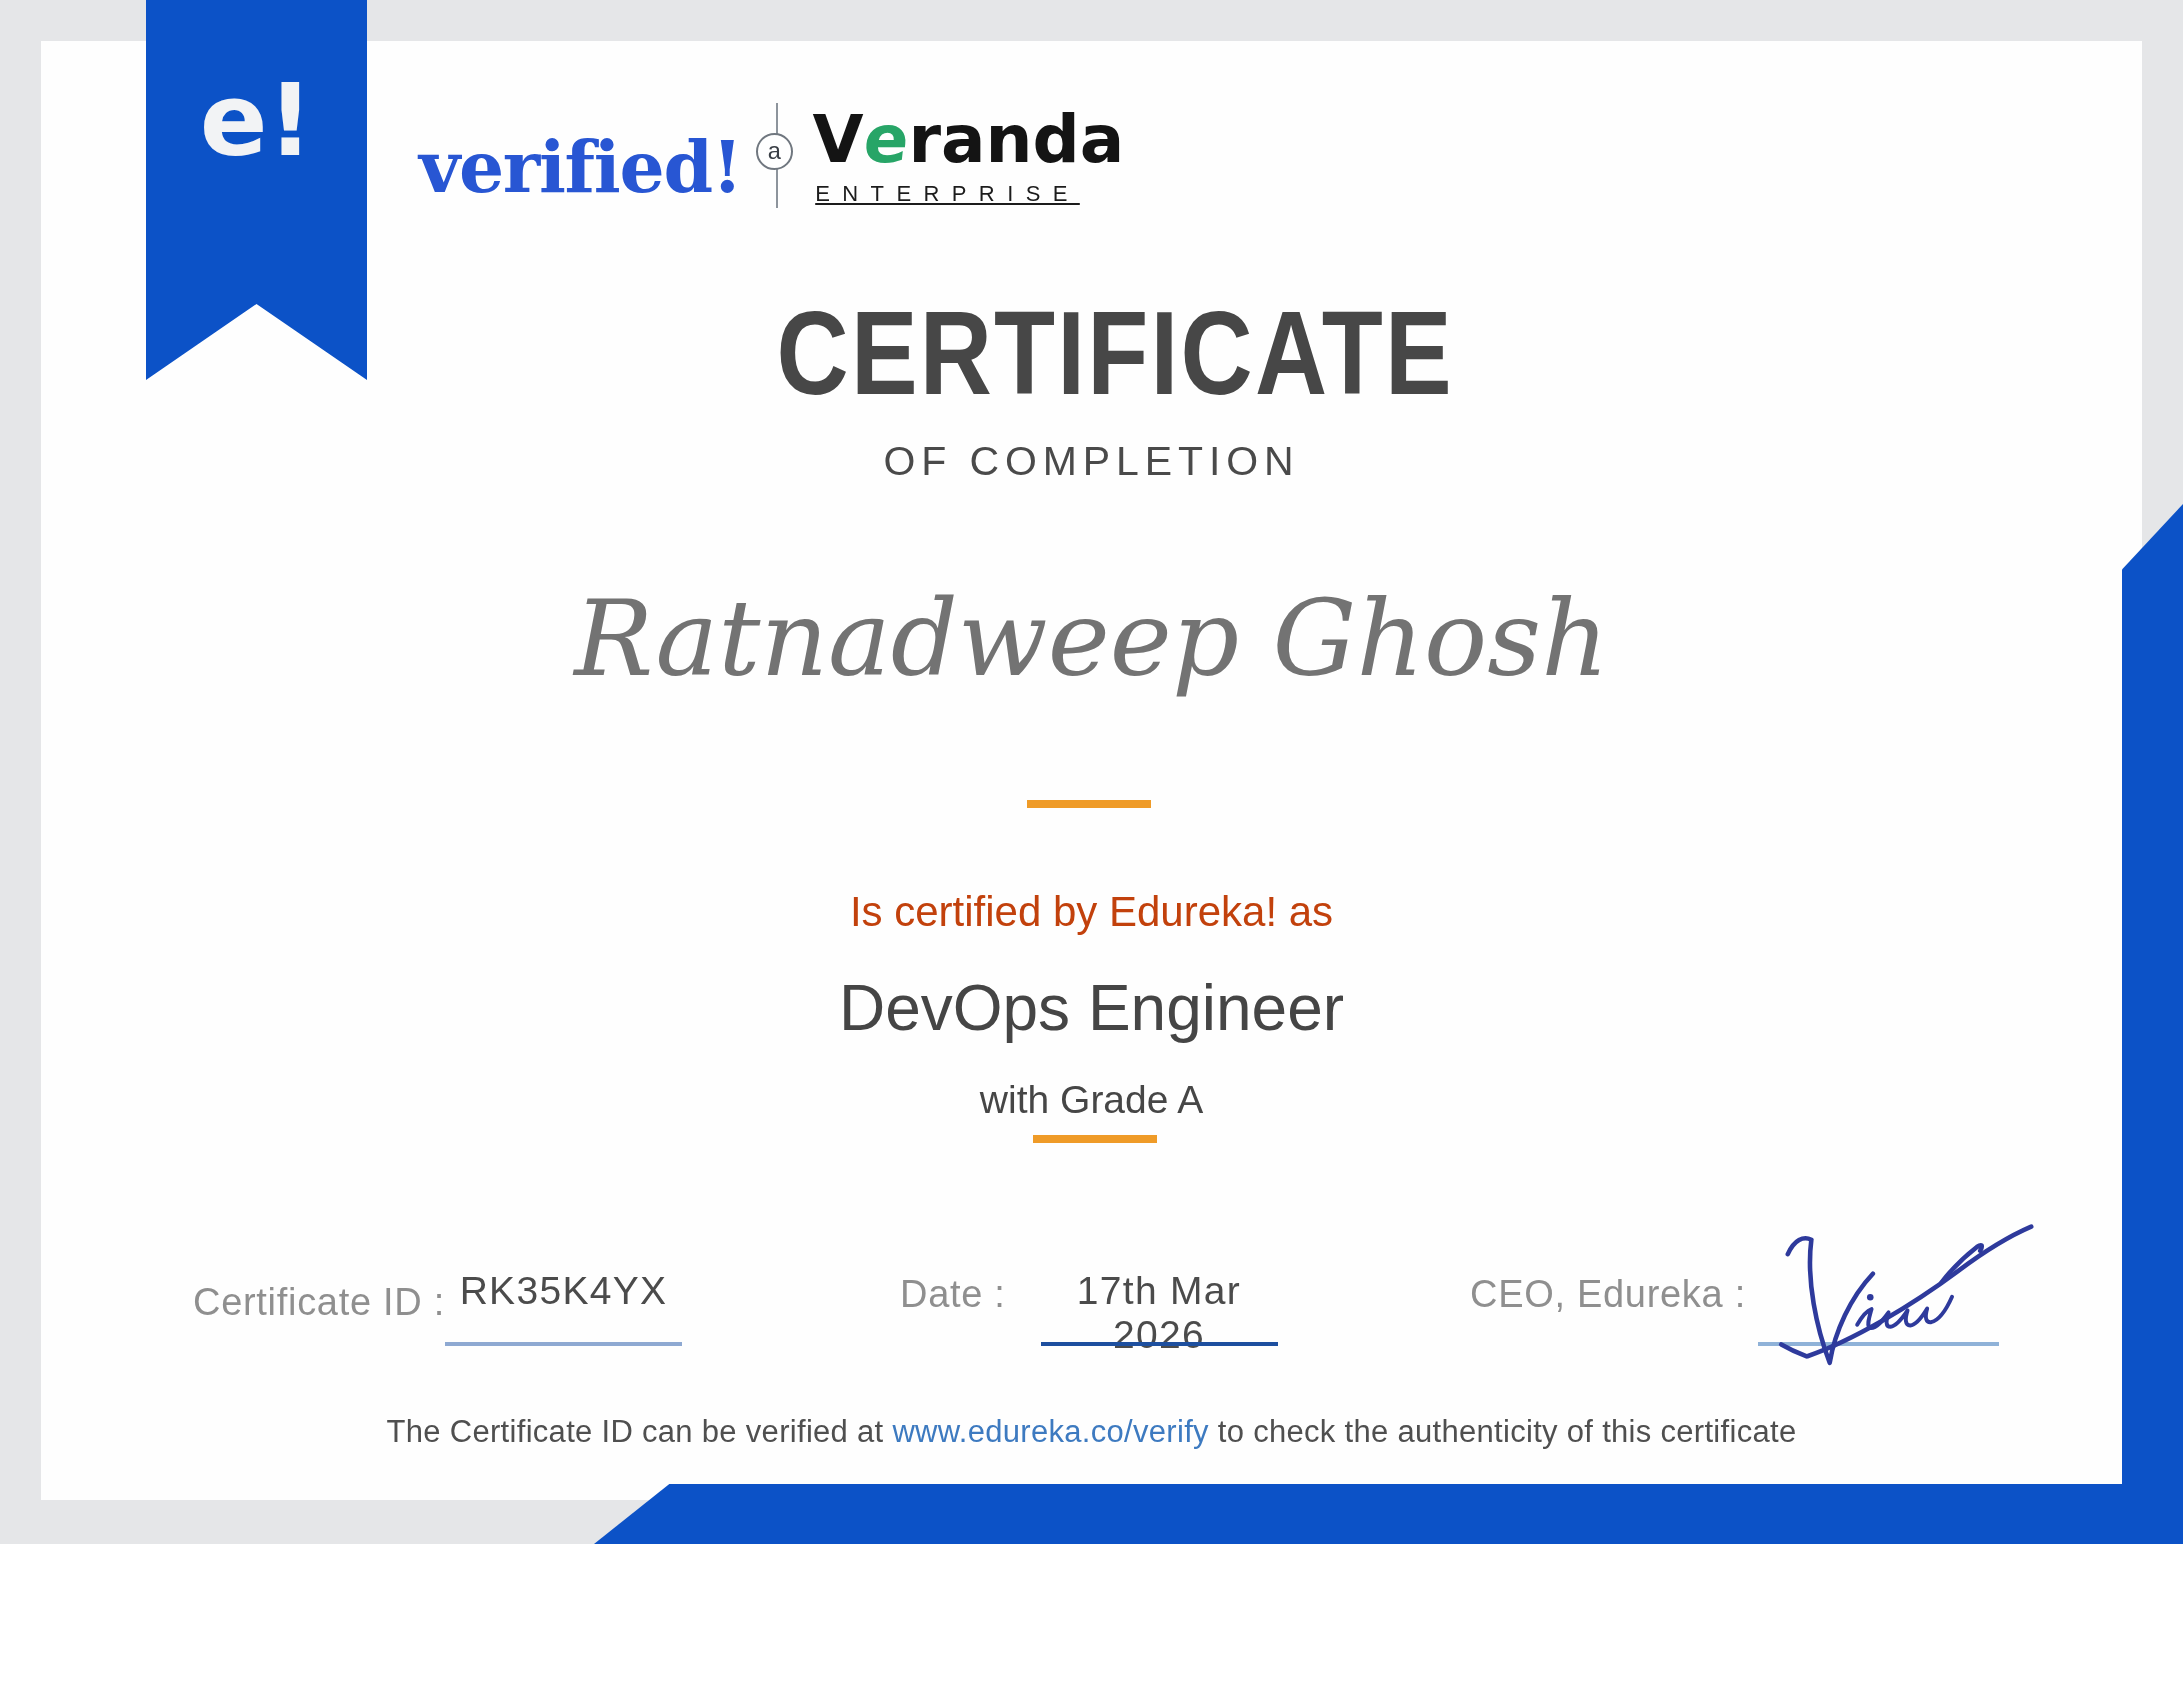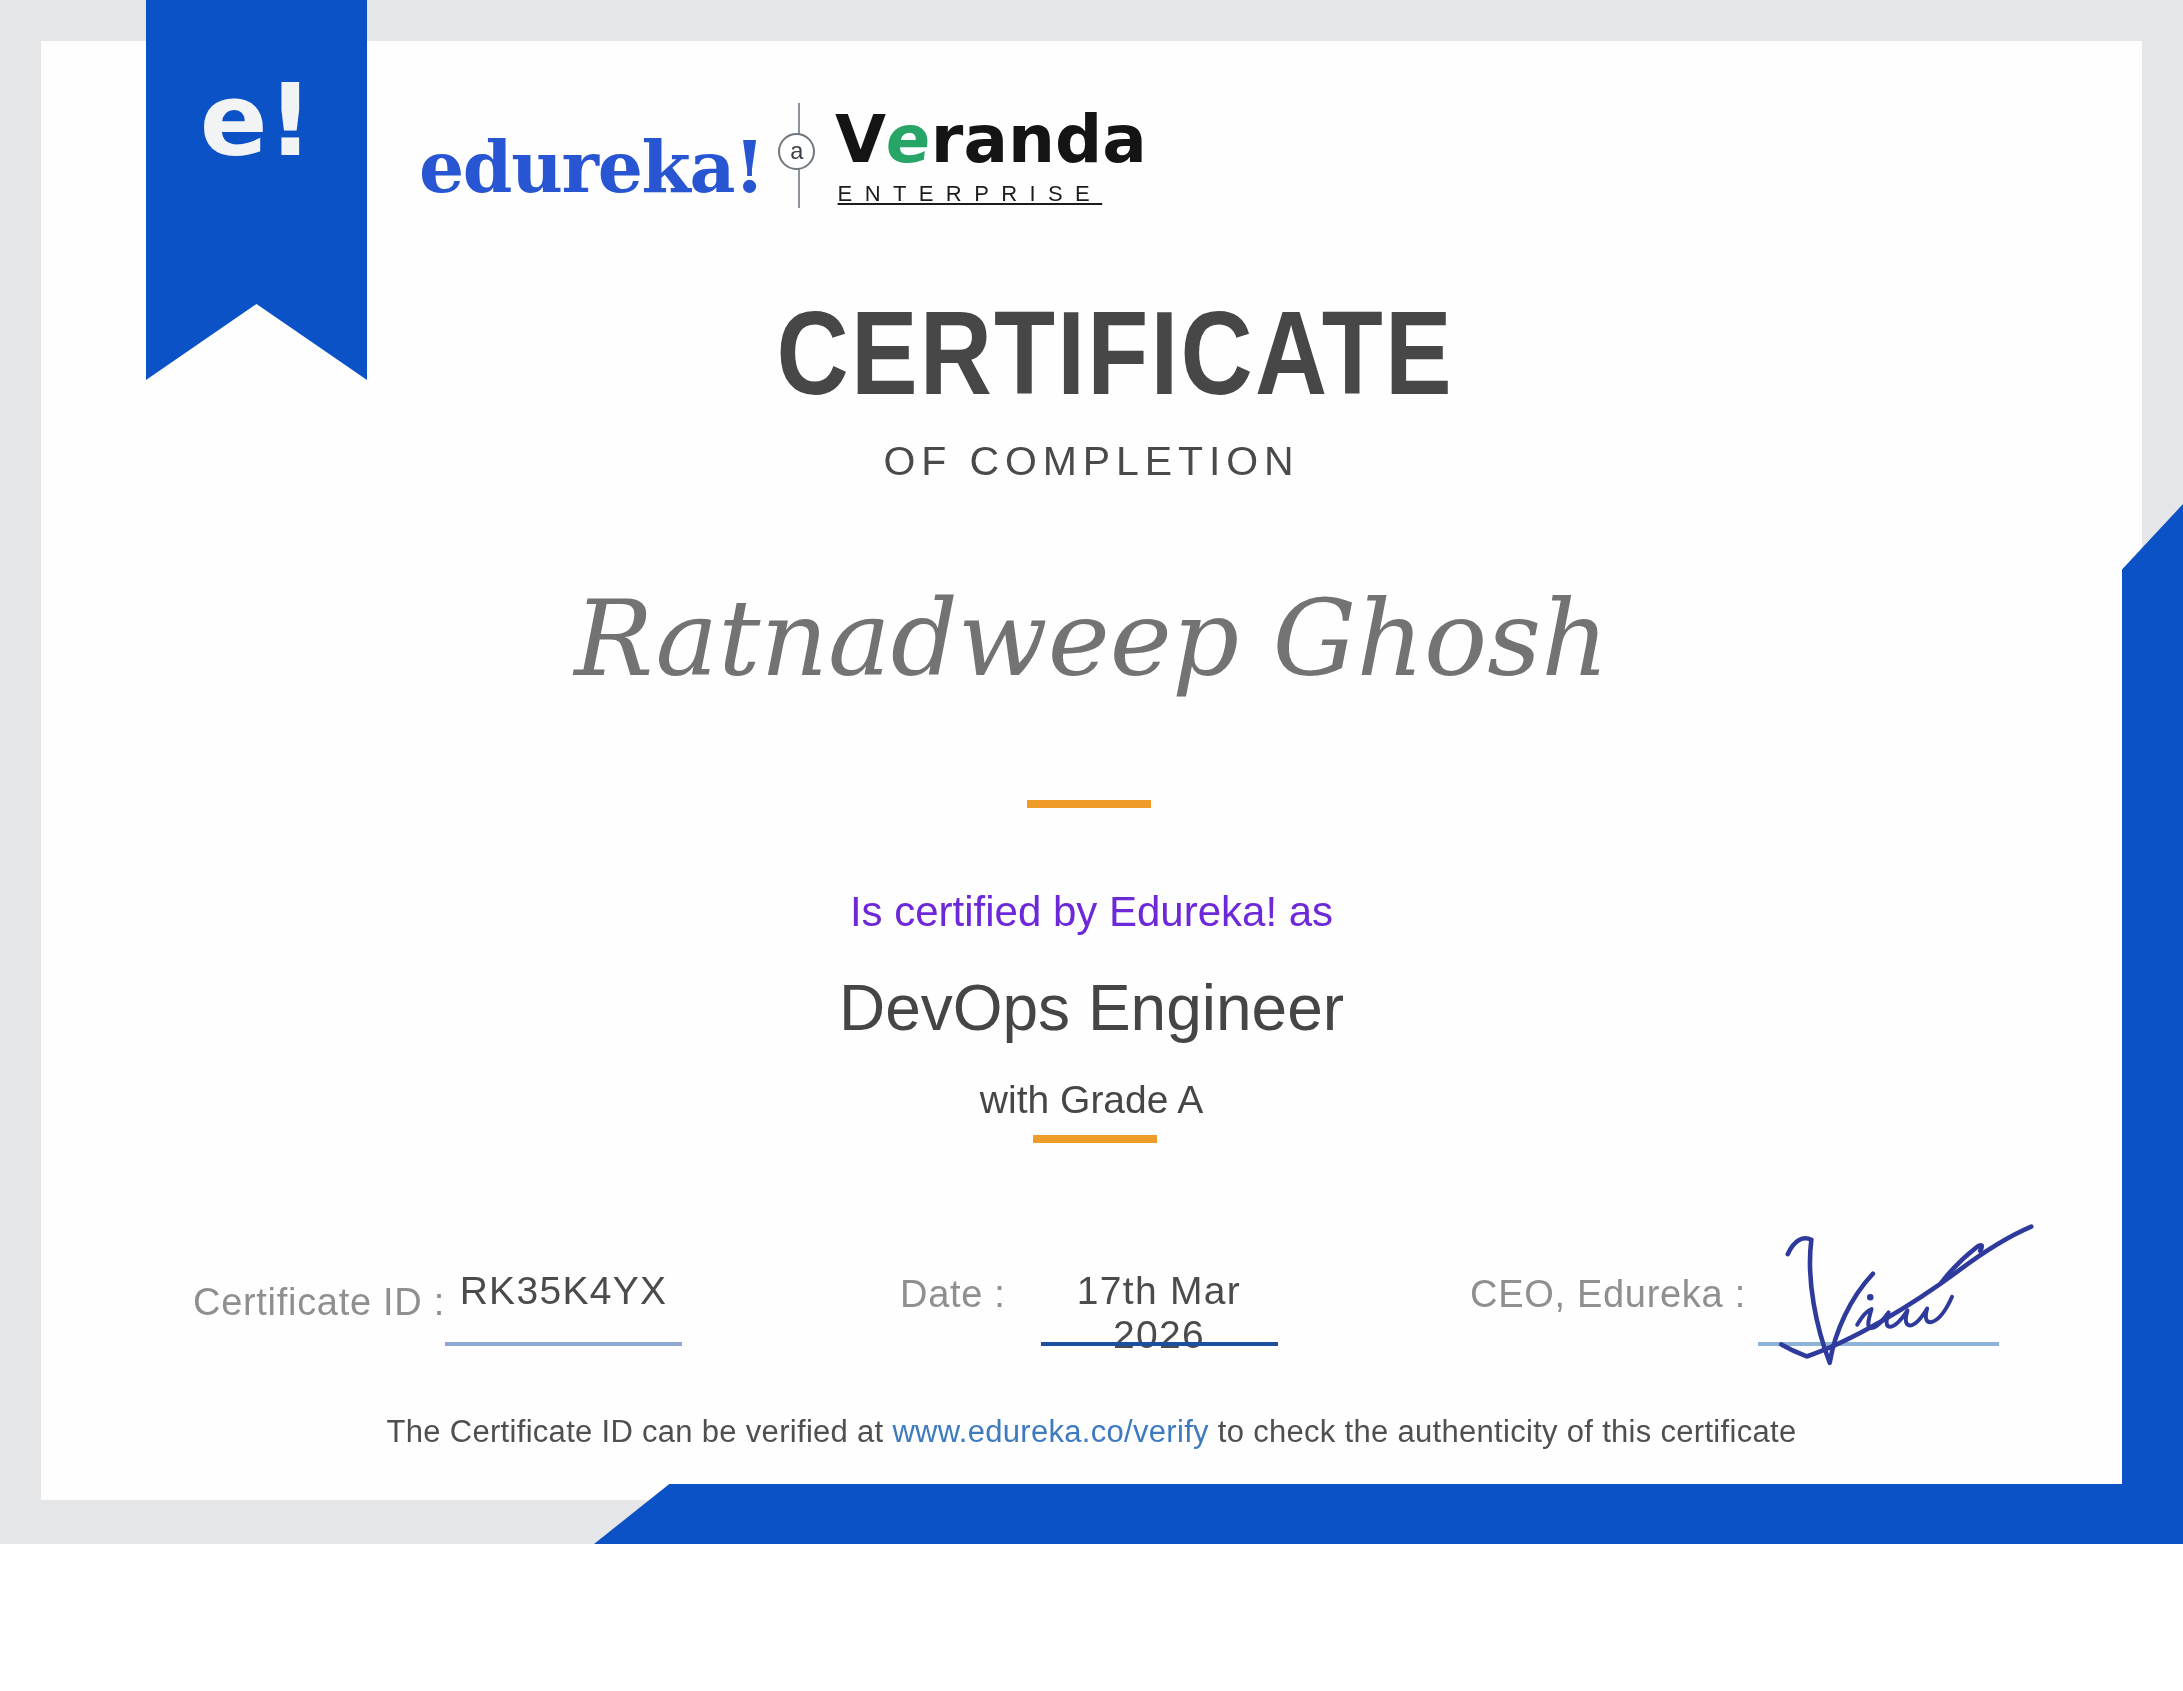--- a/index.html
+++ b/index.html
@@ -36,21 +36,21 @@
   .center-text{position:absolute;left:0;width:2183px;text-align:center;z-index:4;}
   .cert-title{top:293px;padding-left:48px;}
   .cert-title span{display:inline-block;transform:scaleX(0.84);transform-origin:center;
           font-weight:700;font-size:119px;letter-spacing:2.6px;line-height:1;color:#474747;}
   .cert-subtitle{top:438px;font-size:41px;letter-spacing:5.9px;color:#4a4a4a;}
   .recipient{top:574px;font-family:"DejaVu Serif",serif;font-style:italic;font-size:105px;
           line-height:1.25;color:#737373;}
   .divider{position:absolute;width:124px;height:7.9px;background:#ef9b28;z-index:4;}
   .divider-1{left:1027px;top:800px;}
   .divider-2{left:1033px;top:1135px;}
-  .certified-line{top:888px;font-size:42px;color:#6d28d9;}
+  .certified-line{top:888px;font-size:42px;color:#c2410c;}
   .role-line{top:971px;font-size:64px;font-weight:500;color:#454545;}
   .grade-line{top:1078px;font-size:39px;color:#464646;}
 
   
   .field-label{position:absolute;font-size:38px;color:#8f8f8f;letter-spacing:0.7px;z-index:4;}
   .field-value{position:absolute;font-size:39px;color:#4b4b4b;letter-spacing:1.3px;text-align:center;z-index:4;}
   .underline{position:absolute;height:3.9px;z-index:4;}
   .u-certid{left:445px;top:1342px;width:237px;background:#8ea9d2;}
   .u-date{left:1041px;top:1342px;width:237px;background:#1d4f9f;}
   .u-ceo{left:1758px;top:1342px;width:241px;background:#8fb2d8;}
@@ -70,21 +70,21 @@
 <div class="stage">
 
   <div class="bg-gray"></div>
   <div class="sheet"></div>
 
   <div class="ribbon">
     <span class="ribbon-monogram">e!</span>
   </div>
 
   <div class="logo-row">
-    <span class="edureka-word">edureka!</span>
+    <span class="edureka-word">verified!</span>
     <span class="logo-sep">
       <span class="circle-a">a</span>
     </span>
     <span class="veranda">
       <span class="veranda-word"><span>V</span><span class="green-e">e</span><span>randa</span></span>
       <span class="veranda-ent">ENTERPRISE</span>
     </span>
   </div>
 
   <div class="center-text cert-title">

